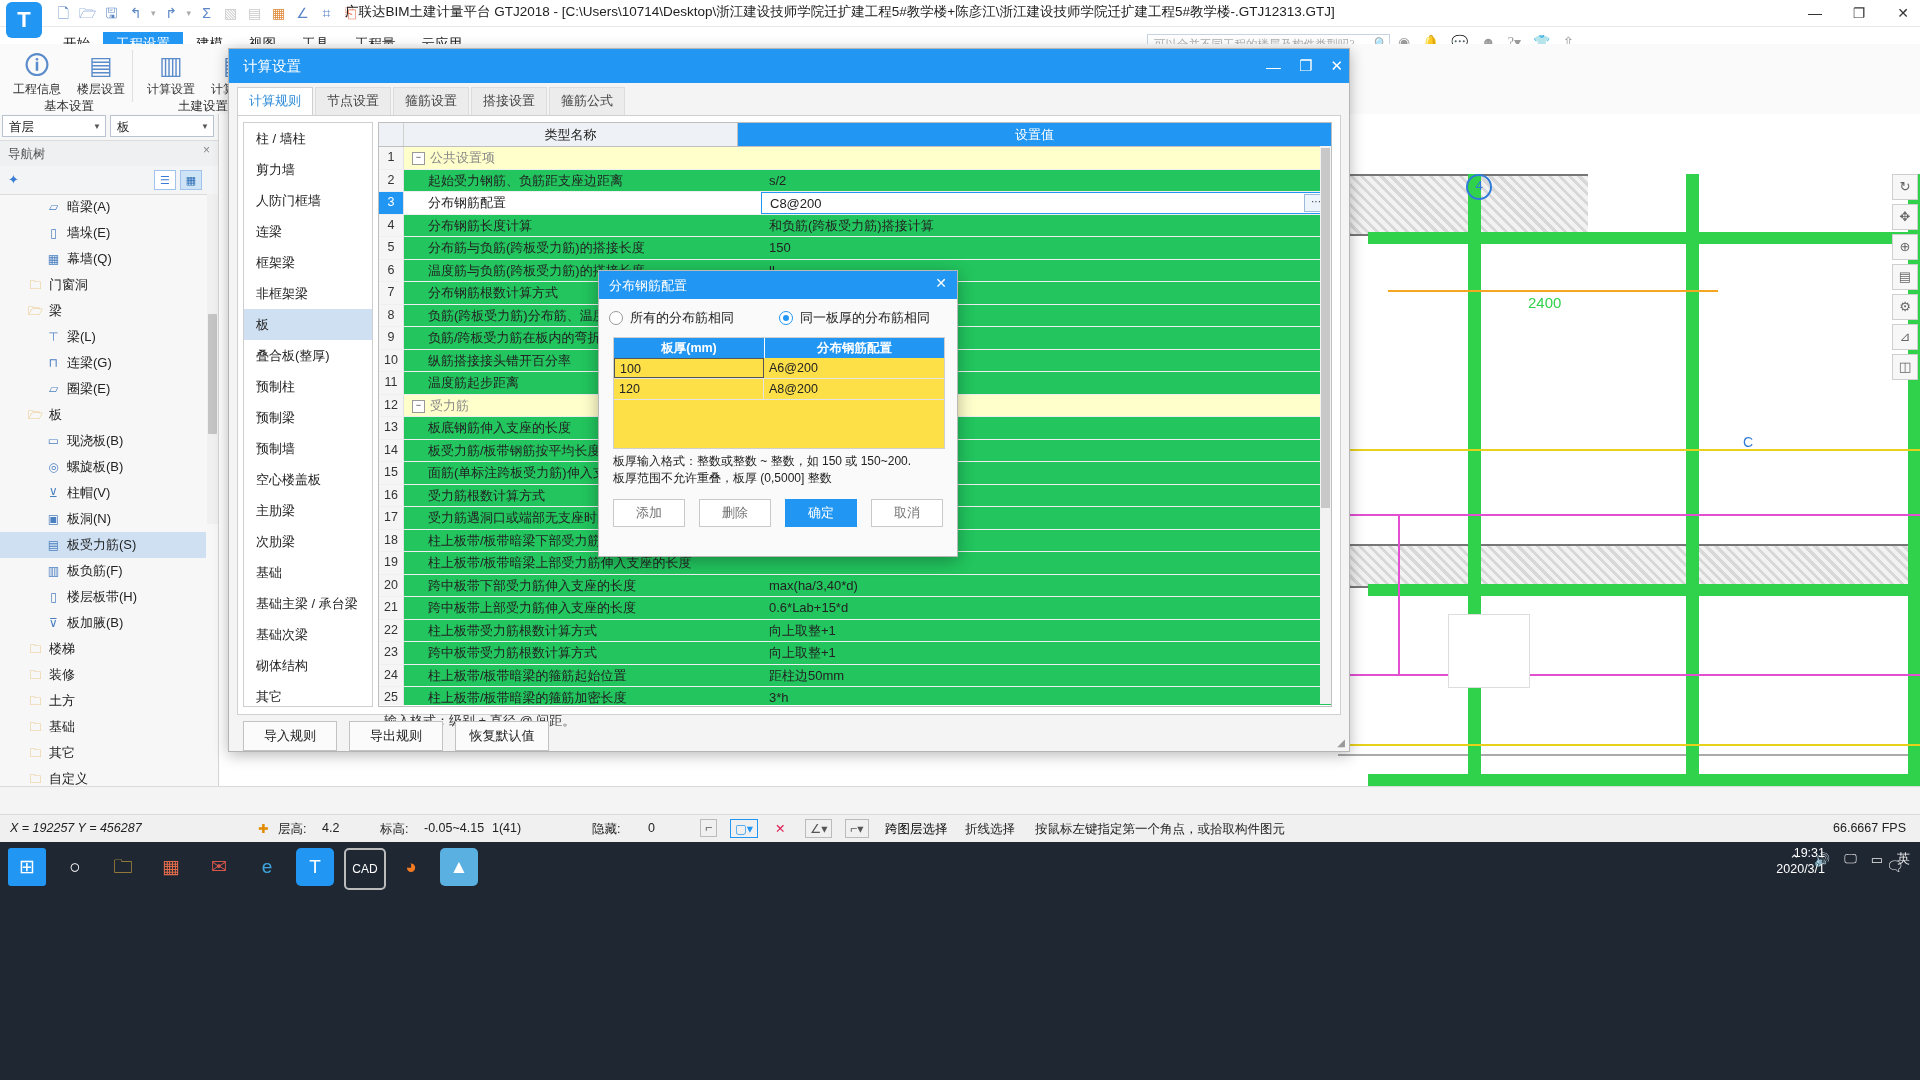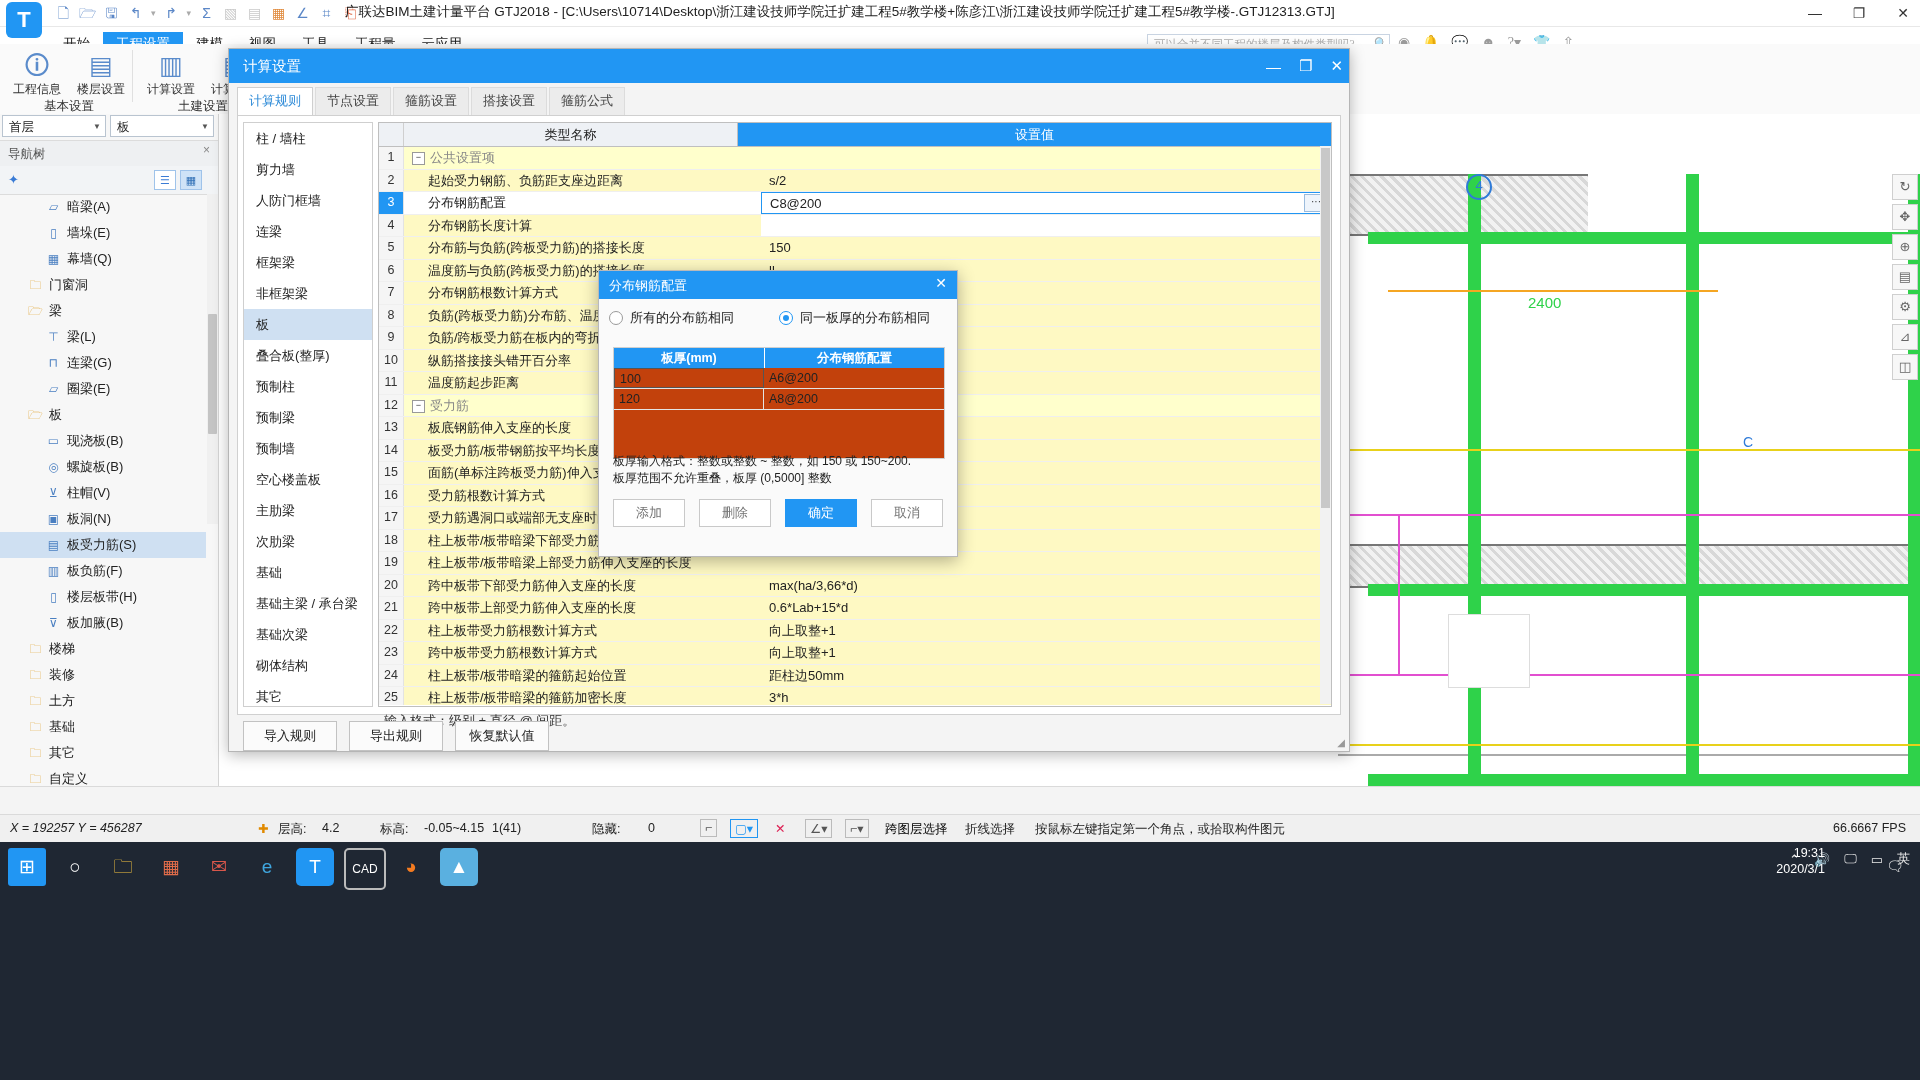--- a/index.html
+++ b/index.html
@@ -98,21 +98,21 @@
   .ghead{display:flex;height:23px;background:#eef1f5;border-bottom:1px solid #bfbfbf;font-size:13px;}
   .gh-n{width:24px;border-right:1px solid #cfcfcf;}
   .gh-name{flex:0 0 333px;text-align:center;line-height:23px;border-right:1px solid #bfbfbf;}
   .gh-val{flex:1;text-align:center;line-height:23px;background:#2196f3;color:#fff;}
   .grows{position:relative;height:558px;overflow:hidden;}
   .grow{display:flex;height:21.5px;font-size:13px;border-bottom:1px solid #efefef;}
   .g-n{width:24px;text-align:center;line-height:21.5px;font-size:12.5px;color:#333;background:#f5f5f5;border-right:1px solid #e3e3e3;}
   .grow.selrowg .g-n{background:#2196f3;color:#fff;}
   .g-name{flex:0 0 357px;line-height:21.5px;padding-left:8px;box-sizing:border-box;white-space:nowrap;overflow:hidden;}
   .g-val{flex:1;line-height:21.5px;padding-left:8px;box-sizing:border-box;white-space:nowrap;overflow:hidden;}
-  .yellow .g-name,.yellow .g-val{background:#fef9c3;}
+  .yellow .g-name,.yellow .g-val{background:#22c55e;}
   .grp .g-name{color:#888;}
   .grp .g-name,.grp .g-val{background:#ffffcc;}
   .indent{display:inline-block;width:16px;}
   .expander{display:inline-block;width:11px;height:11px;border:1px solid #999;font-size:9px;line-height:9px;
             text-align:center;margin-right:5px;vertical-align:middle;background:#fff;color:#333;}
   .editing .g-val{background:#fff;border:1px solid #2196f3;box-sizing:border-box;position:relative;}
   .ellipsisbtn{position:absolute;right:2px;top:1px;width:22px;height:16px;border:1px solid #9bbbdc;background:#eef4fb;
                font-size:10px;text-align:center;line-height:14px;color:#333;}
   .gridscroll{position:absolute;right:0;top:23px;width:11px;height:558px;background:#f2f2f2;}
   .gridscroll i{position:absolute;left:1px;top:2px;width:9px;height:360px;background:#c8c8c8;display:block;}
@@ -125,21 +125,21 @@
   .submodal{position:absolute;left:598px;top:270px;width:358px;height:285px;background:#fafafa;border:1px solid #b9b9b9;
             box-shadow:0 4px 16px rgba(0,0,0,.30);}
   .sm-title{position:absolute;left:0;top:0;width:100%;height:28px;background:#2196f3;color:#fff;}
   .sm-title .t{position:absolute;left:10px;top:6px;font-size:13px;}
   .sm-title .x{position:absolute;right:10px;top:4px;font-size:14px;}
   .radios{position:absolute;left:10px;top:38px;width:338px;display:flex;font-size:13px;color:#222;}
   .radio{display:flex;align-items:center;gap:7px;}
   .rdot{width:12px;height:12px;border-radius:50%;border:1px solid #9a9a9a;background:#fff;display:inline-block;position:relative;}
   .rdot.on{border-color:#2196f3;}
   .rdot.on::after{content:"";position:absolute;left:2.5px;top:2.5px;width:6px;height:6px;border-radius:50%;background:#2196f3;}
-  .smtable{position:absolute;left:14px;top:76px;width:330px;height:110px;border:1px solid #cfcfcf;background:#c2410c;}
+  .smtable{position:absolute;left:14px;top:66px;width:330px;height:110px;border:1px solid #cfcfcf;background:#fde047;}
   .smt-head{display:flex;height:20px;background:#2196f3;color:#fff;font-size:12.5px;font-weight:bold;}
   .smt-head div{line-height:20px;text-align:center;}
   .smt-c1{width:150px;border-right:1px solid #fff;}
   .smt-c2{flex:1;}
   .smt-row{display:flex;height:20px;font-size:12.5px;border-bottom:1px solid #e4e4e4;}
   .smt-row div{line-height:20px;padding-left:5px;box-sizing:border-box;}
   .smt-row .c1{width:150px;border-right:1px solid #e4e4e4;}
   .smt-row.first .c1{border:1px solid #555;height:20px;box-sizing:border-box;}
   .smt-row .c2{flex:1;}
   .smnote{position:absolute;left:14px;top:182px;width:330px;font-size:12px;color:#222;line-height:17px;}
@@ -503,20 +503,21 @@
               <div class="g-val"><span>s/2</span></div>
             </div>
             <div class="grow editing selrowg">
               <div class="g-n">3</div>
               <div class="g-name"><span class="indent"></span><span>分布钢筋配置</span></div>
               <div class="g-val"><span>C8@200</span><span class="ellipsisbtn">···</span></div>
             </div>
             <div class="grow yellow">
               <div class="g-n">4</div>
               <div class="g-name"><span class="indent"></span><span>分布钢筋长度计算</span></div>
+              <div class="g-val"><span>和负筋(跨板受力筋)搭接计算</span></div>
             </div>
             <div class="grow yellow">
               <div class="g-n">5</div>
               <div class="g-name"><span class="indent"></span><span>分布筋与负筋(跨板受力筋)的搭接长度</span></div>
               <div class="g-val"><span>150</span></div>
             </div>
             <div class="grow yellow">
               <div class="g-n">6</div>
               <div class="g-name"><span class="indent"></span><span>温度筋与负筋(跨板受力筋)的搭接长度</span></div>
               <div class="g-val"><span>ll</span></div>
@@ -582,21 +583,21 @@
               <div class="g-val"><span></span></div>
             </div>
             <div class="grow yellow">
               <div class="g-n">19</div>
               <div class="g-name"><span class="indent"></span><span>柱上板带/板带暗梁上部受力筋伸入支座的长度</span></div>
               <div class="g-val"><span></span></div>
             </div>
             <div class="grow yellow">
               <div class="g-n">20</div>
               <div class="g-name"><span class="indent"></span><span>跨中板带下部受力筋伸入支座的长度</span></div>
-              <div class="g-val"><span>max(ha/3,66*d)</span></div>
+              <div class="g-val"><span>max(ha/3,40*d)</span></div>
             </div>
             <div class="grow yellow">
               <div class="g-n">21</div>
               <div class="g-name"><span class="indent"></span><span>跨中板带上部受力筋伸入支座的长度</span></div>
               <div class="g-val"><span>0.6*Lab+15*d</span></div>
             </div>
             <div class="grow yellow">
               <div class="g-n">22</div>
               <div class="g-name"><span class="indent"></span><span>柱上板带受力筋根数计算方式</span></div>
               <div class="g-val"><span>向上取整+1</span></div>

